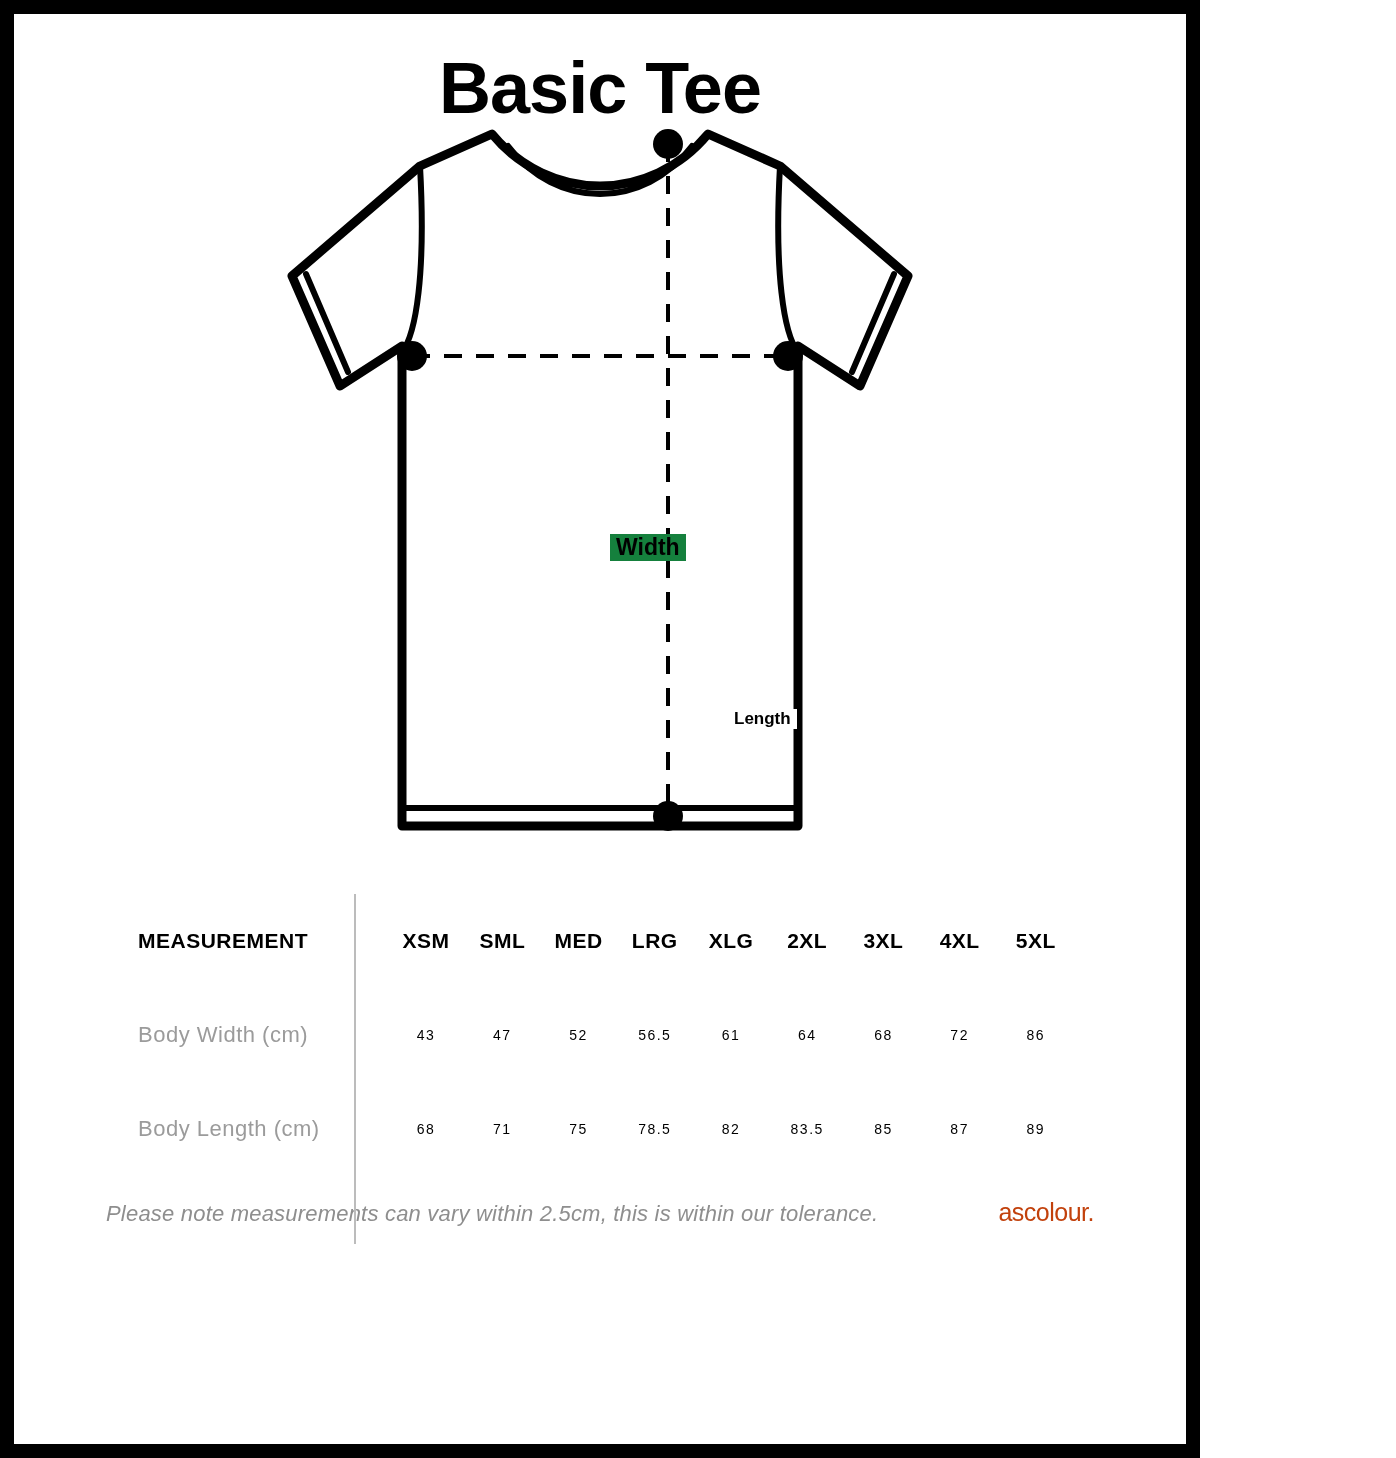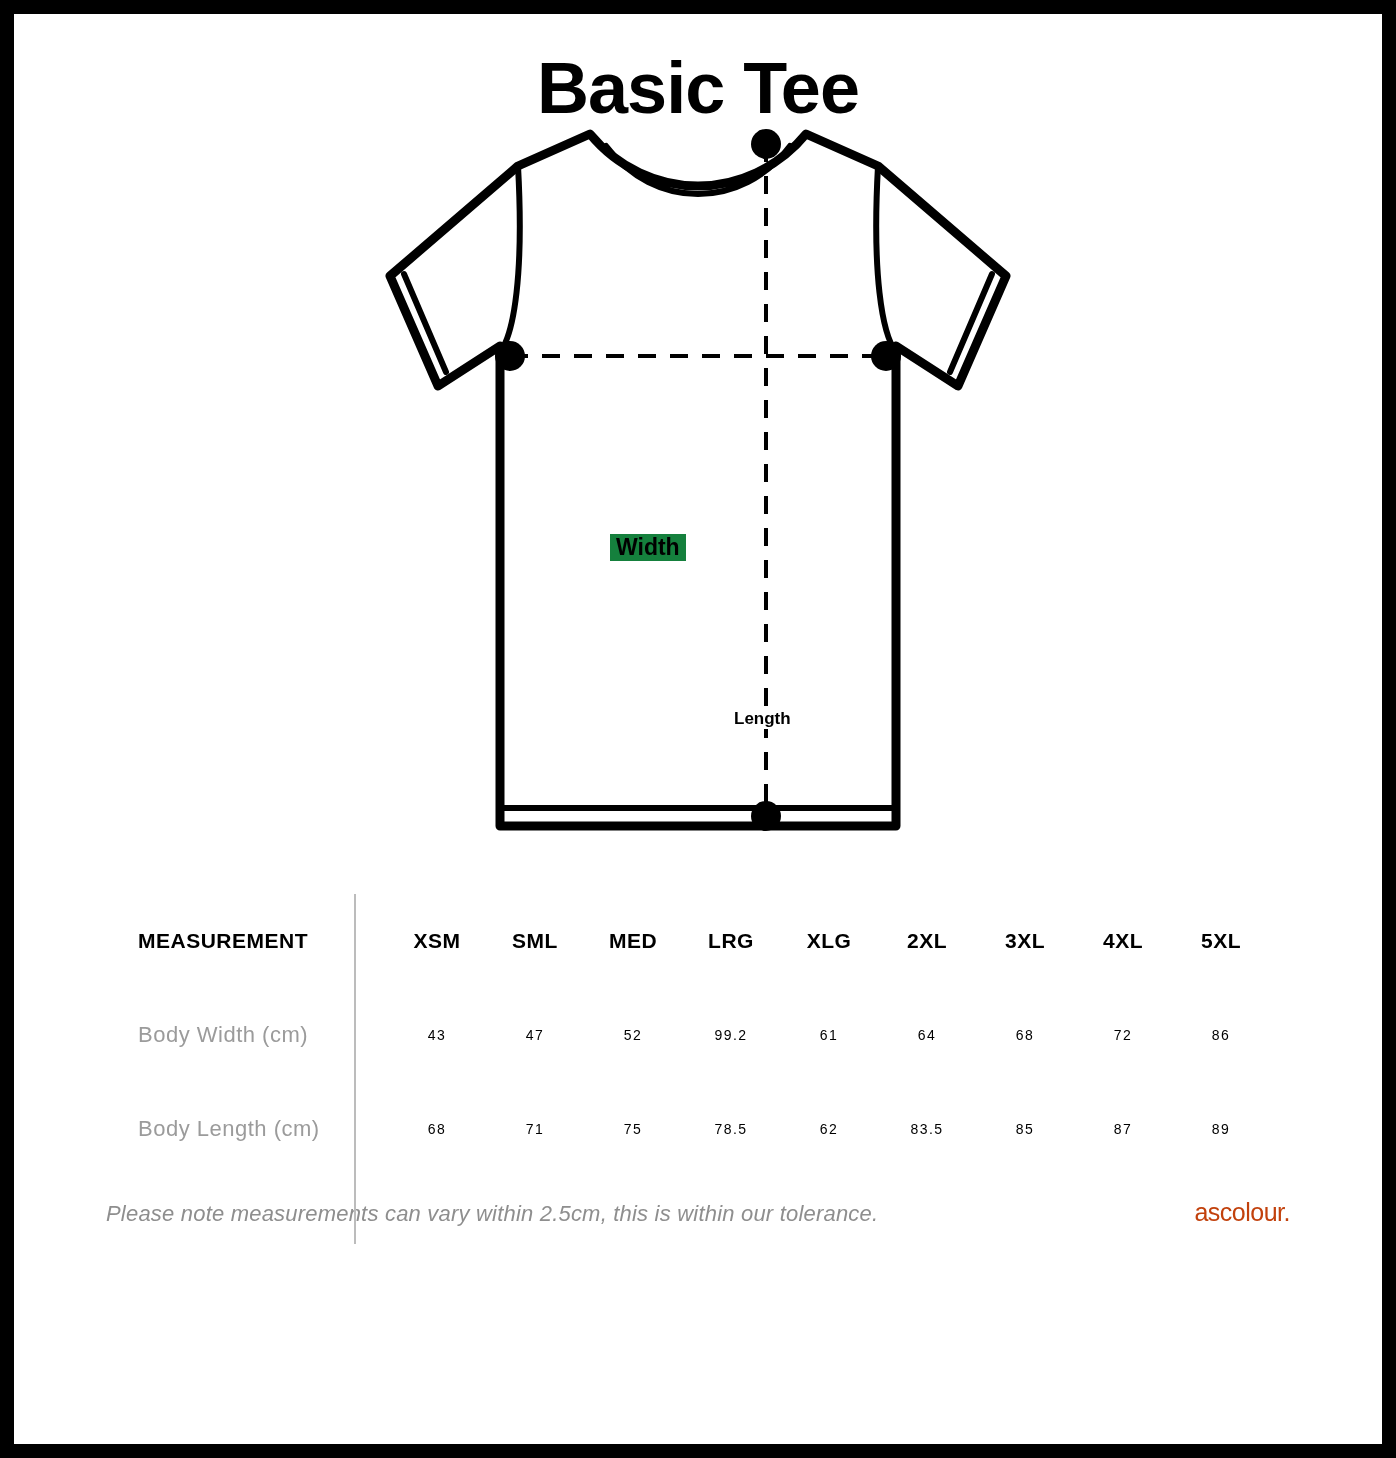--- a/index.html
+++ b/index.html
@@ -5,21 +5,21 @@
   html, body {
     margin: 0;
     padding: 0;
     background: #ffffff;
   }
   body {
     font-family: "Liberation Sans", sans-serif;
   }
   .page {
     position: relative;
-    width: 1396px;
+    width: 1200px;
     height: 1458px;
     background: #ffffff;
     box-sizing: border-box;
     border: 14px solid #000000;
     overflow: hidden;
   }
   .inner {
     position: relative;
     width: 100%;
     height: 100%;
@@ -196,34 +196,34 @@
             <th>4XL</th>
             <th>5XL</th>
           </tr>
         </thead>
         <tbody>
           <tr>
             <td class="meas-cell">Body Width (cm)</td>
             <td>43</td>
             <td>47</td>
             <td>52</td>
-            <td>99.2</td>
+            <td>56.5</td>
             <td>61</td>
             <td>64</td>
             <td>68</td>
             <td>72</td>
             <td>86</td>
           </tr>
           <tr>
             <td class="meas-cell">Body Length (cm)</td>
             <td>68</td>
             <td>71</td>
             <td>75</td>
             <td>78.5</td>
-            <td>62</td>
+            <td>82</td>
             <td>83.5</td>
             <td>85</td>
             <td>87</td>
             <td>89</td>
           </tr>
         </tbody>
       </table>
     </div>
 
     <div class="footer">

